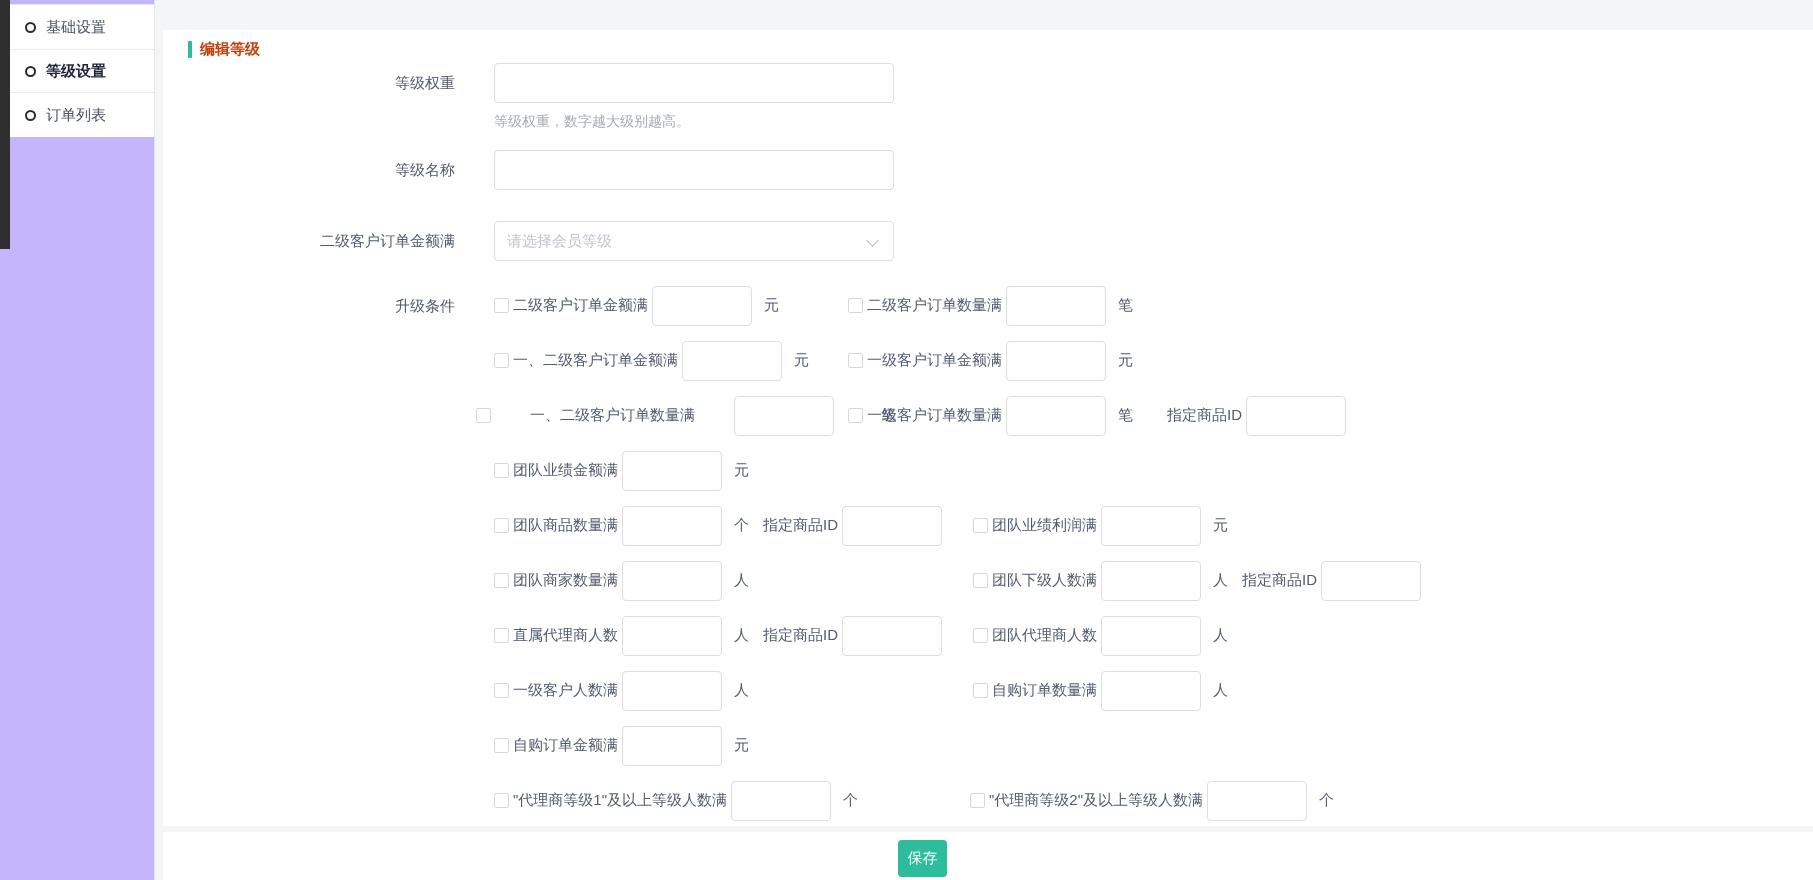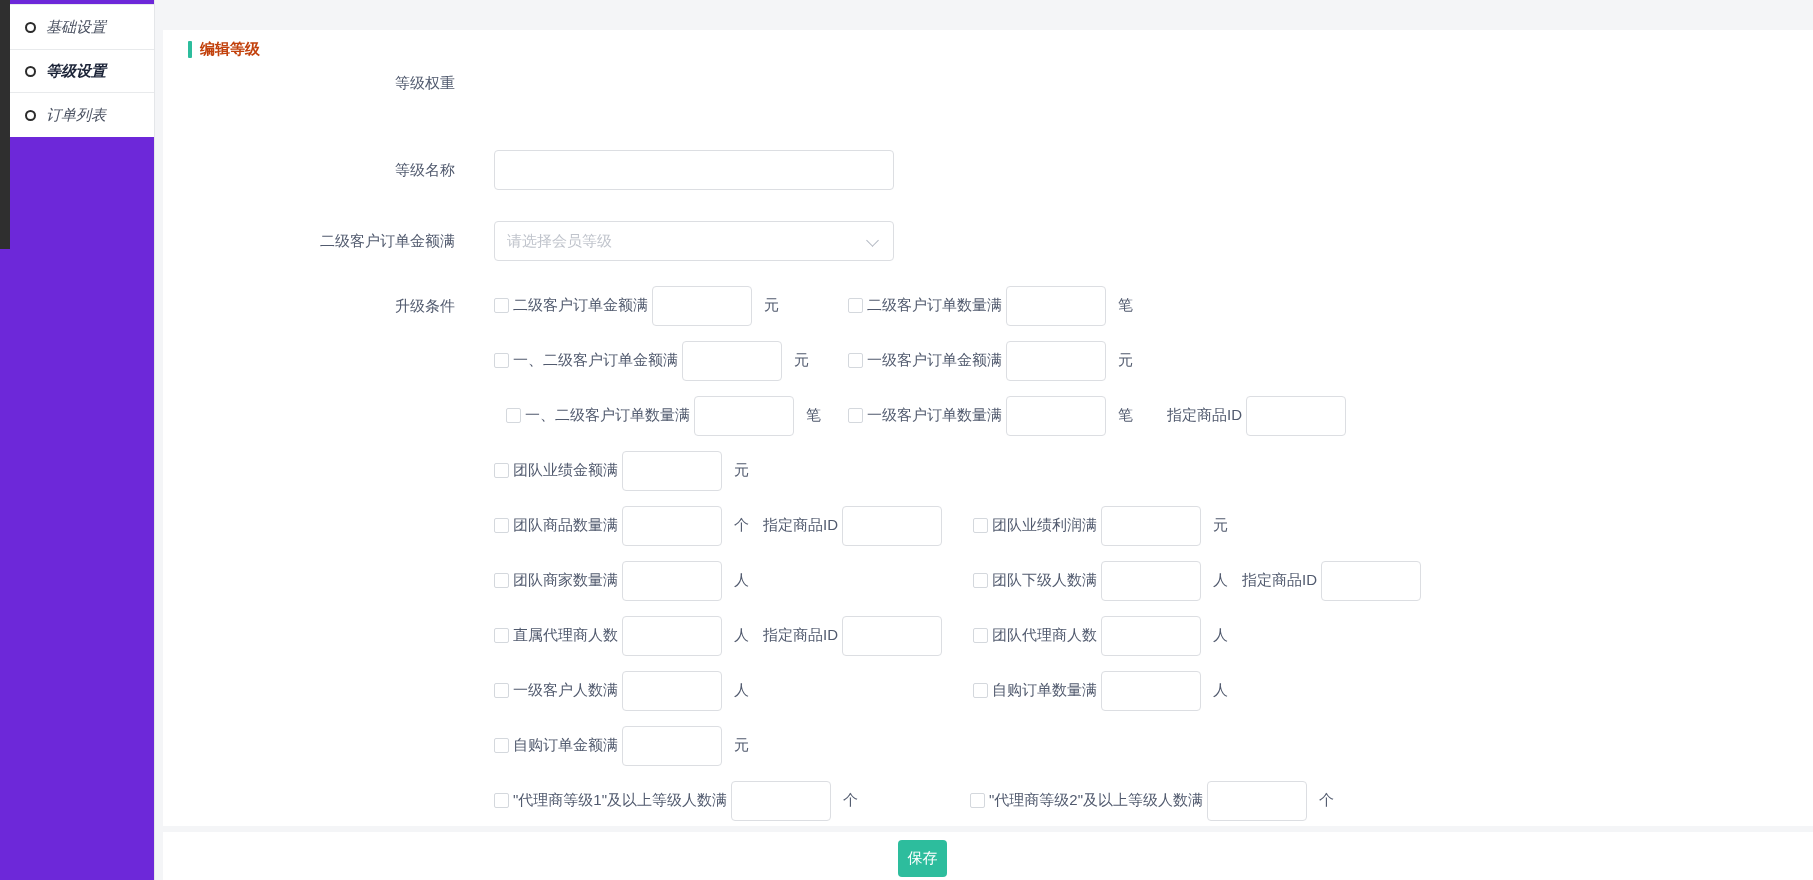--- a/index.html
+++ b/index.html
@@ -7,21 +7,21 @@
   body {
     background:#f4f5f7;
     font-family:"Liberation Sans", sans-serif;
     color:#515a6e;
     overflow:hidden;
     position:relative;
   }
   
   .sidebar {
     position:absolute; left:0; top:0; width:155px; height:880px;
-    background:#6d28d9; border-right:1px solid #e4e6e9; z-index:2;font-style:italic;
+    background:#c4b5fd; border-right:1px solid #e4e6e9; z-index:2;
   }
   .dark-strip {
     position:absolute; left:0; top:0; width:10px; height:249px;
     background:#2f2f2f; z-index:5;
   }
   .sb-topline { position:absolute; left:0; right:0; top:4px; height:1px; background:#e8eaec; }
   .sb-list { position:absolute; top:5px; left:0; right:0; }
   .sb-item {
     height:44px; display:flex; align-items:center; padding-left:25px;
     font-size:15px; color:#495060; cursor:pointer; background:#fff;
@@ -117,20 +117,24 @@
 <div class="dark-strip" style="background: rgb(47, 47, 47);"></div>
 
 <main class="panel">
   <div class="section-header">
     <span class="accent-bar" style="background: rgb(45, 189, 157);"></span>
     <span class="section-title">编辑等级</span>
   </div>
 
   <div class="form-row" style="top:33px">
     <div class="form-label">等级权重</div>
+    <div class="form-control">
+      <input class="t-input" style="">
+      <div class="hint">等级权重，数字越大级别越高。</div>
+    </div>
   </div>
 
   <div class="form-row" style="top:120px">
     <div class="form-label">等级名称</div>
     <div class="form-control">
       <input class="t-input" style="">
     </div>
   </div>
 
   <div class="form-row" style="top:191px">
@@ -167,21 +171,21 @@
           <span class="unit">元</span>
         </div>
         <div class="cond-group" style="left: 685px;">
           <span class="cb"></span>
           <span class="c-label">一级客户订单金额满</span>
           <input class="c-input" style="">
           <span class="unit">元</span>
         </div>
       </div>
       <div class="cond-row">
-        <div class="cond-group" style="left: 343px;">
+        <div class="cond-group" style="left: 313px; gap: 35px;">
           <span class="cb"></span>
           <span class="c-label">一、二级客户订单数量满</span>
           <input class="c-input" style="">
           <span class="unit">笔</span>
         </div>
         <div class="cond-group" style="left: 685px;">
           <span class="cb"></span>
           <span class="c-label">一级客户订单数量满</span>
           <input class="c-input" style="">
           <span class="unit">笔</span>

